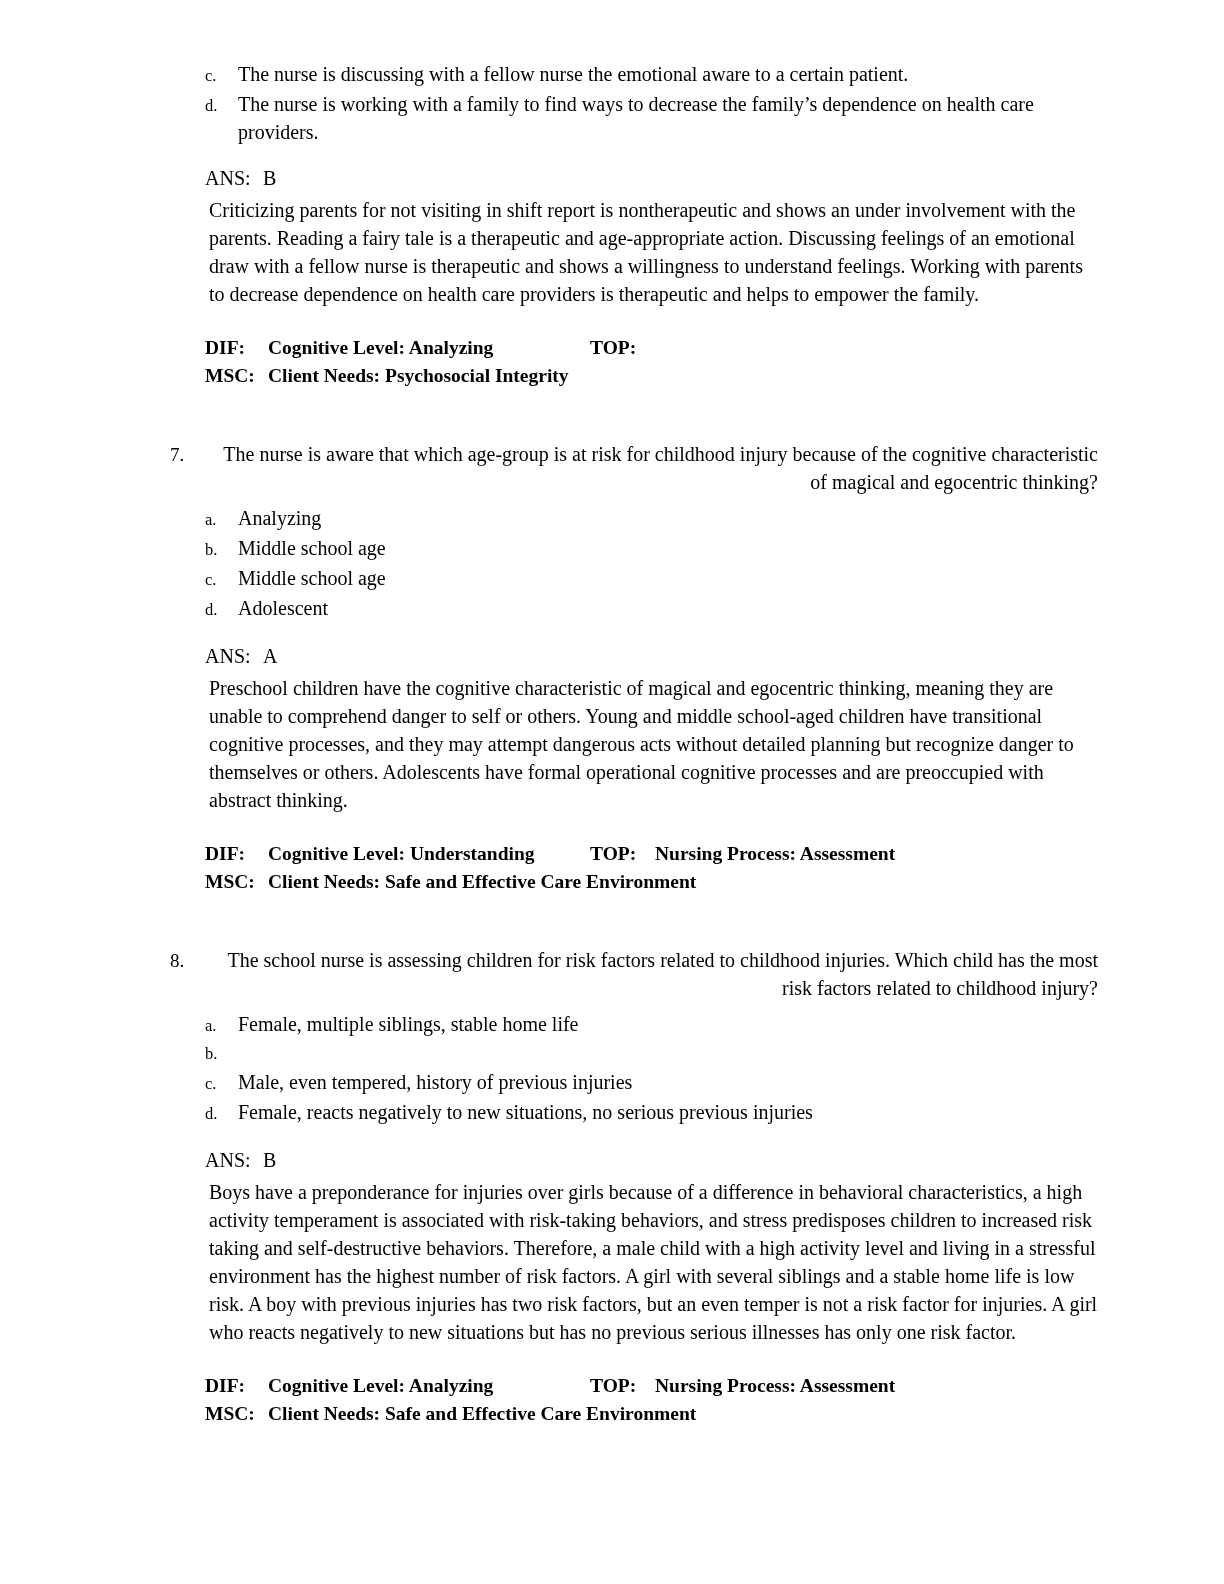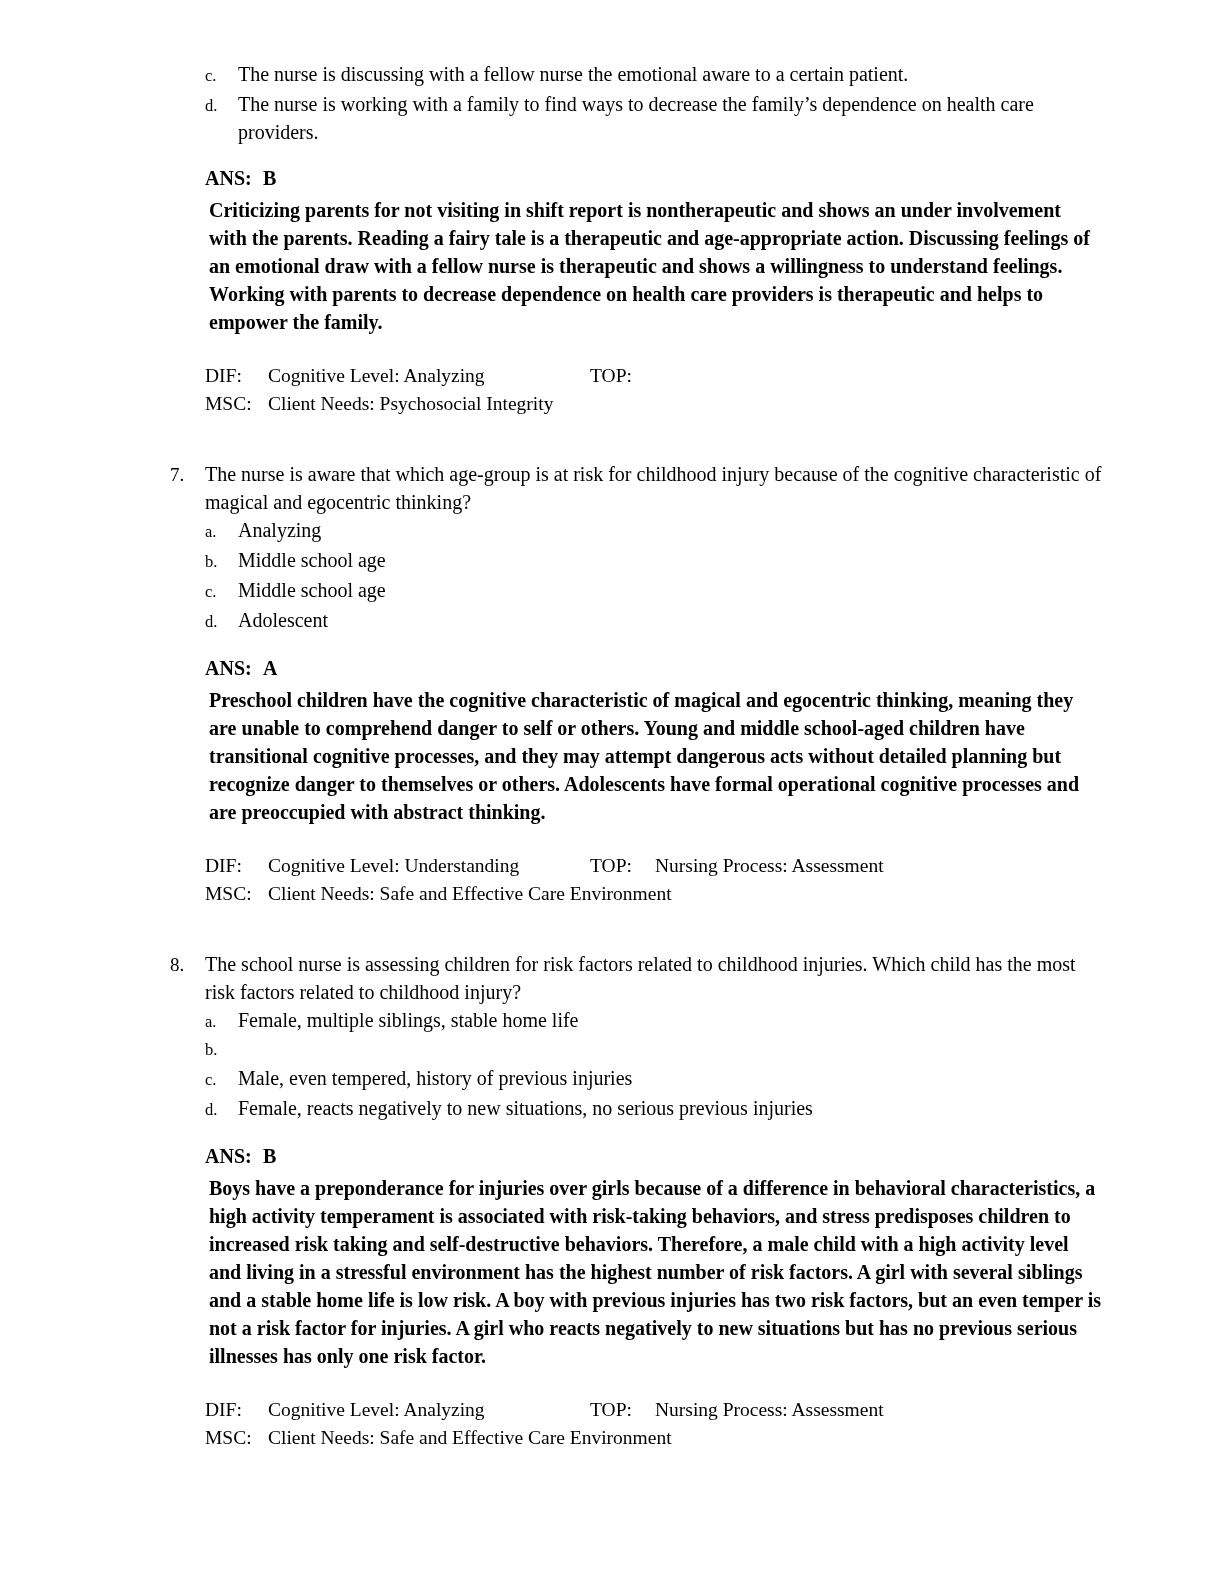--- a/index.html
+++ b/index.html
@@ -29,60 +29,61 @@
     margin-top: 42px;
   }
   .q-number {
     flex: 0 0 35px;
     font-size: 19px;
   }
   .q-body {
     flex: 1 1 auto;
   }
   .q-stem {
-    margin: 0;
+    margin: 8px;
+    text-align: right;
   }
   .indent-block {
     margin-left: 35px;
   }
   .options {
     margin: 0;
   }
   .option {
     display: flex;
     align-items: baseline;
   }
   .opt-letter {
     flex: 0 0 33px;
     font-size: 16.5px;
   }
   .opt-text {
     flex: 1 1 auto;
   }
   .ans-block {
     margin-top: 18px;
-    font-weight: bold;
   }
   .ans-line {
     white-space: nowrap;
   }
   .ans-label {
     display: inline-block;
     width: 58px;
   }
   .rationale {
     margin: 4px;
   }
   .meta {
     margin-top: 26px;
     font-size: 19.5px;
   }
   .meta-row {
     display: flex;
     align-items: flex-end;
+    font-weight: bold;
   }
   .meta-label {
     flex: 0 0 63px;
   }
   .meta-value-dif {
     flex: 0 0 322px;
   }
   .meta-label-top {
     flex: 0 0 65px;
   }

